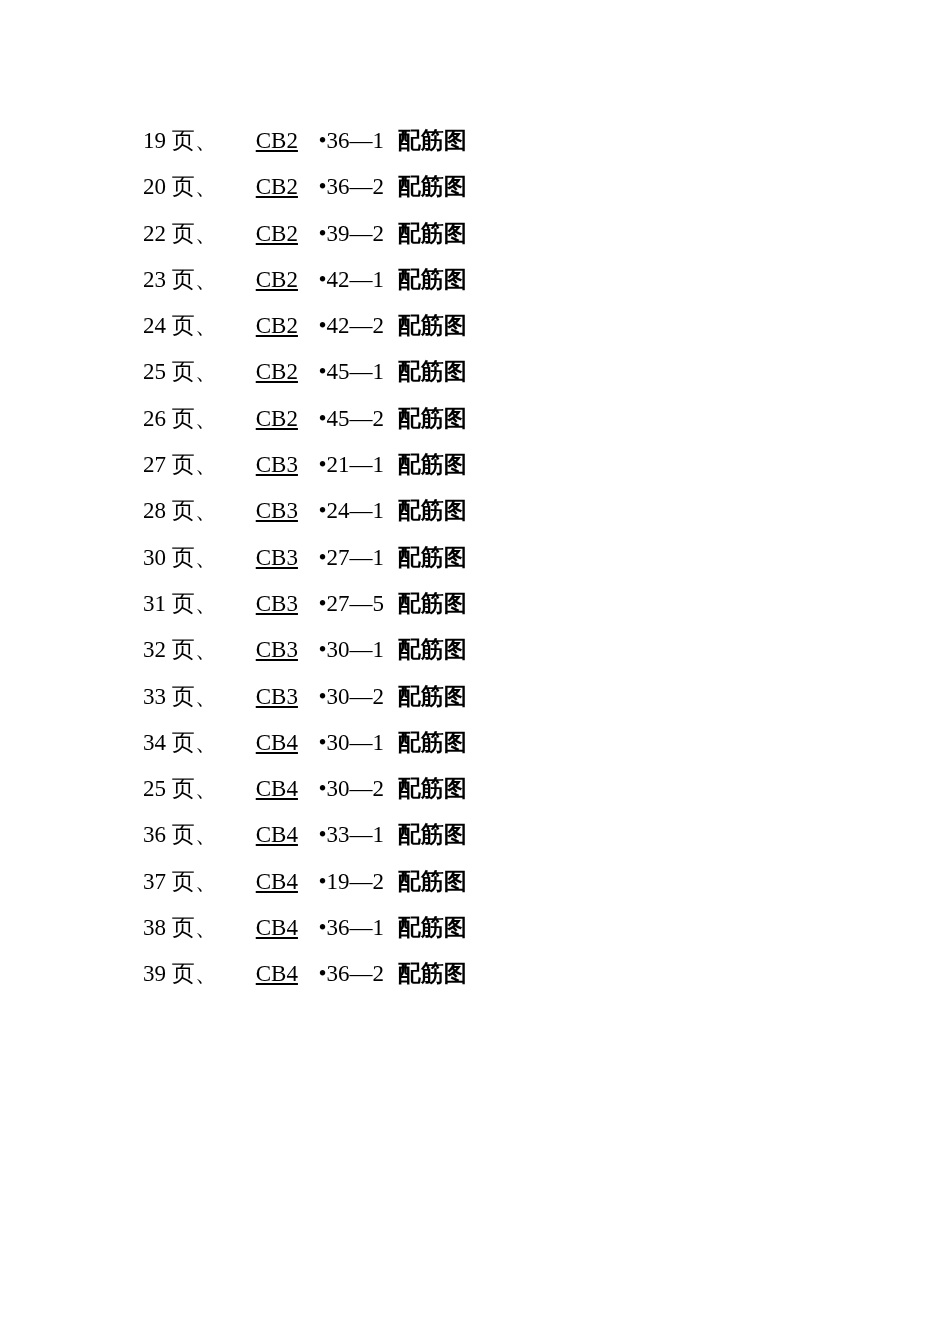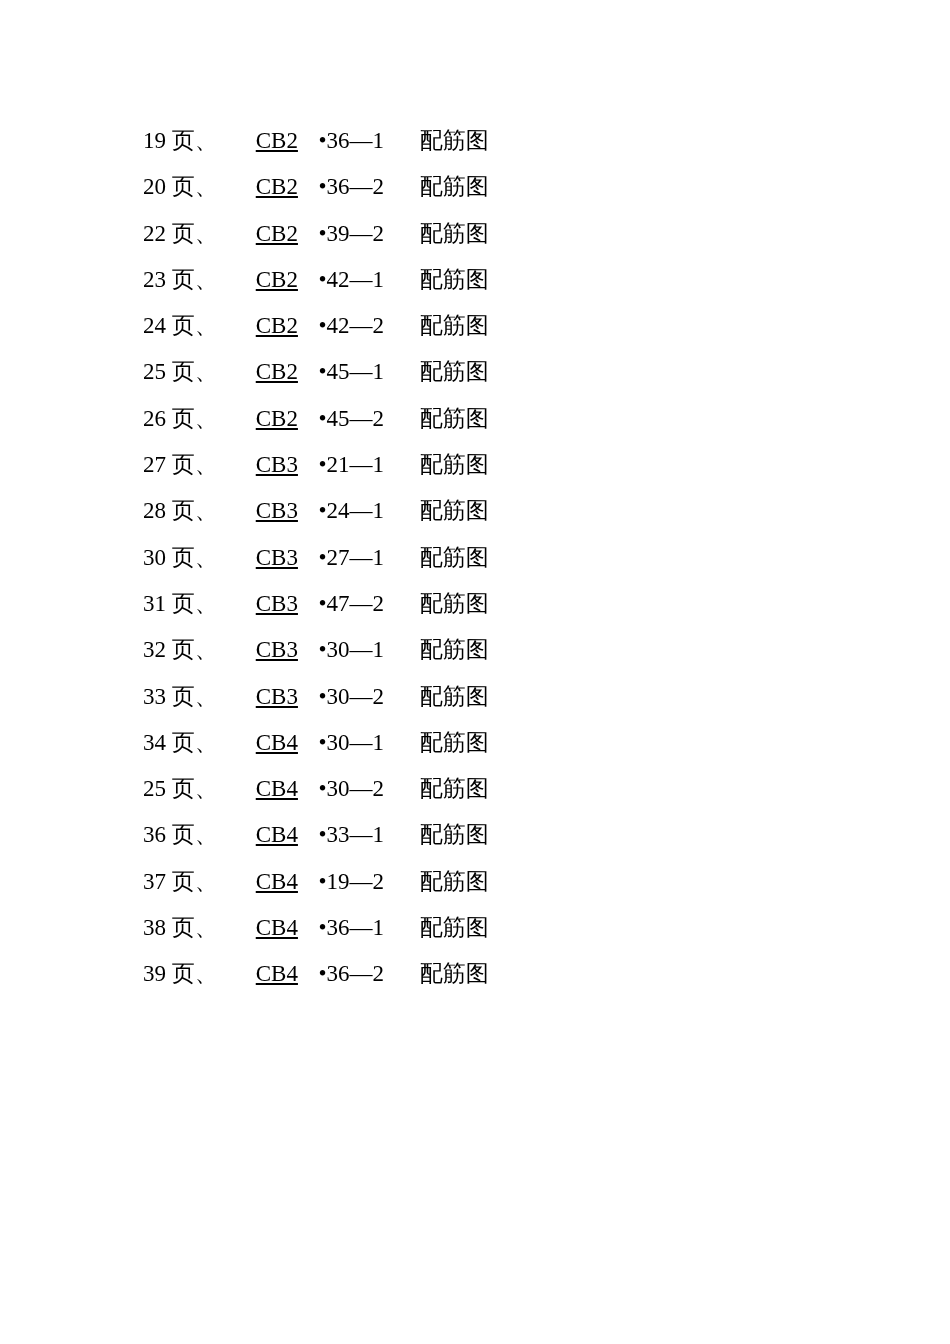--- a/index.html
+++ b/index.html
@@ -34,21 +34,22 @@
   .col-code {
     display: inline-block;
     width: 57px;
     text-decoration: underline;
   }
   .col-mark {
     display: inline-block;
   }
   .col-name {
     display: inline-block;
-    margin-left: 30px;
+    margin-left: 8px;
+    font-weight: bold;
   }
 </style>
 </head>
 <body>
 
 <div class="doc-page">
   <div class="toc-list" id="toc-list">
       <div class="toc-row">
     <span class="col-page">19 页、</span>
     <span class="col-code">CB2</span>
@@ -105,21 +106,21 @@
   </div>
       <div class="toc-row">
     <span class="col-page">30 页、</span>
     <span class="col-code">CB3</span>
     <span class="col-mark">•27—1</span>
     <span class="col-name">配筋图</span>
   </div>
       <div class="toc-row">
     <span class="col-page">31 页、</span>
     <span class="col-code">CB3</span>
-    <span class="col-mark">•47—2</span>
+    <span class="col-mark">•27—5</span>
     <span class="col-name">配筋图</span>
   </div>
       <div class="toc-row">
     <span class="col-page">32 页、</span>
     <span class="col-code">CB3</span>
     <span class="col-mark">•30—1</span>
     <span class="col-name">配筋图</span>
   </div>
       <div class="toc-row">
     <span class="col-page">33 页、</span>

